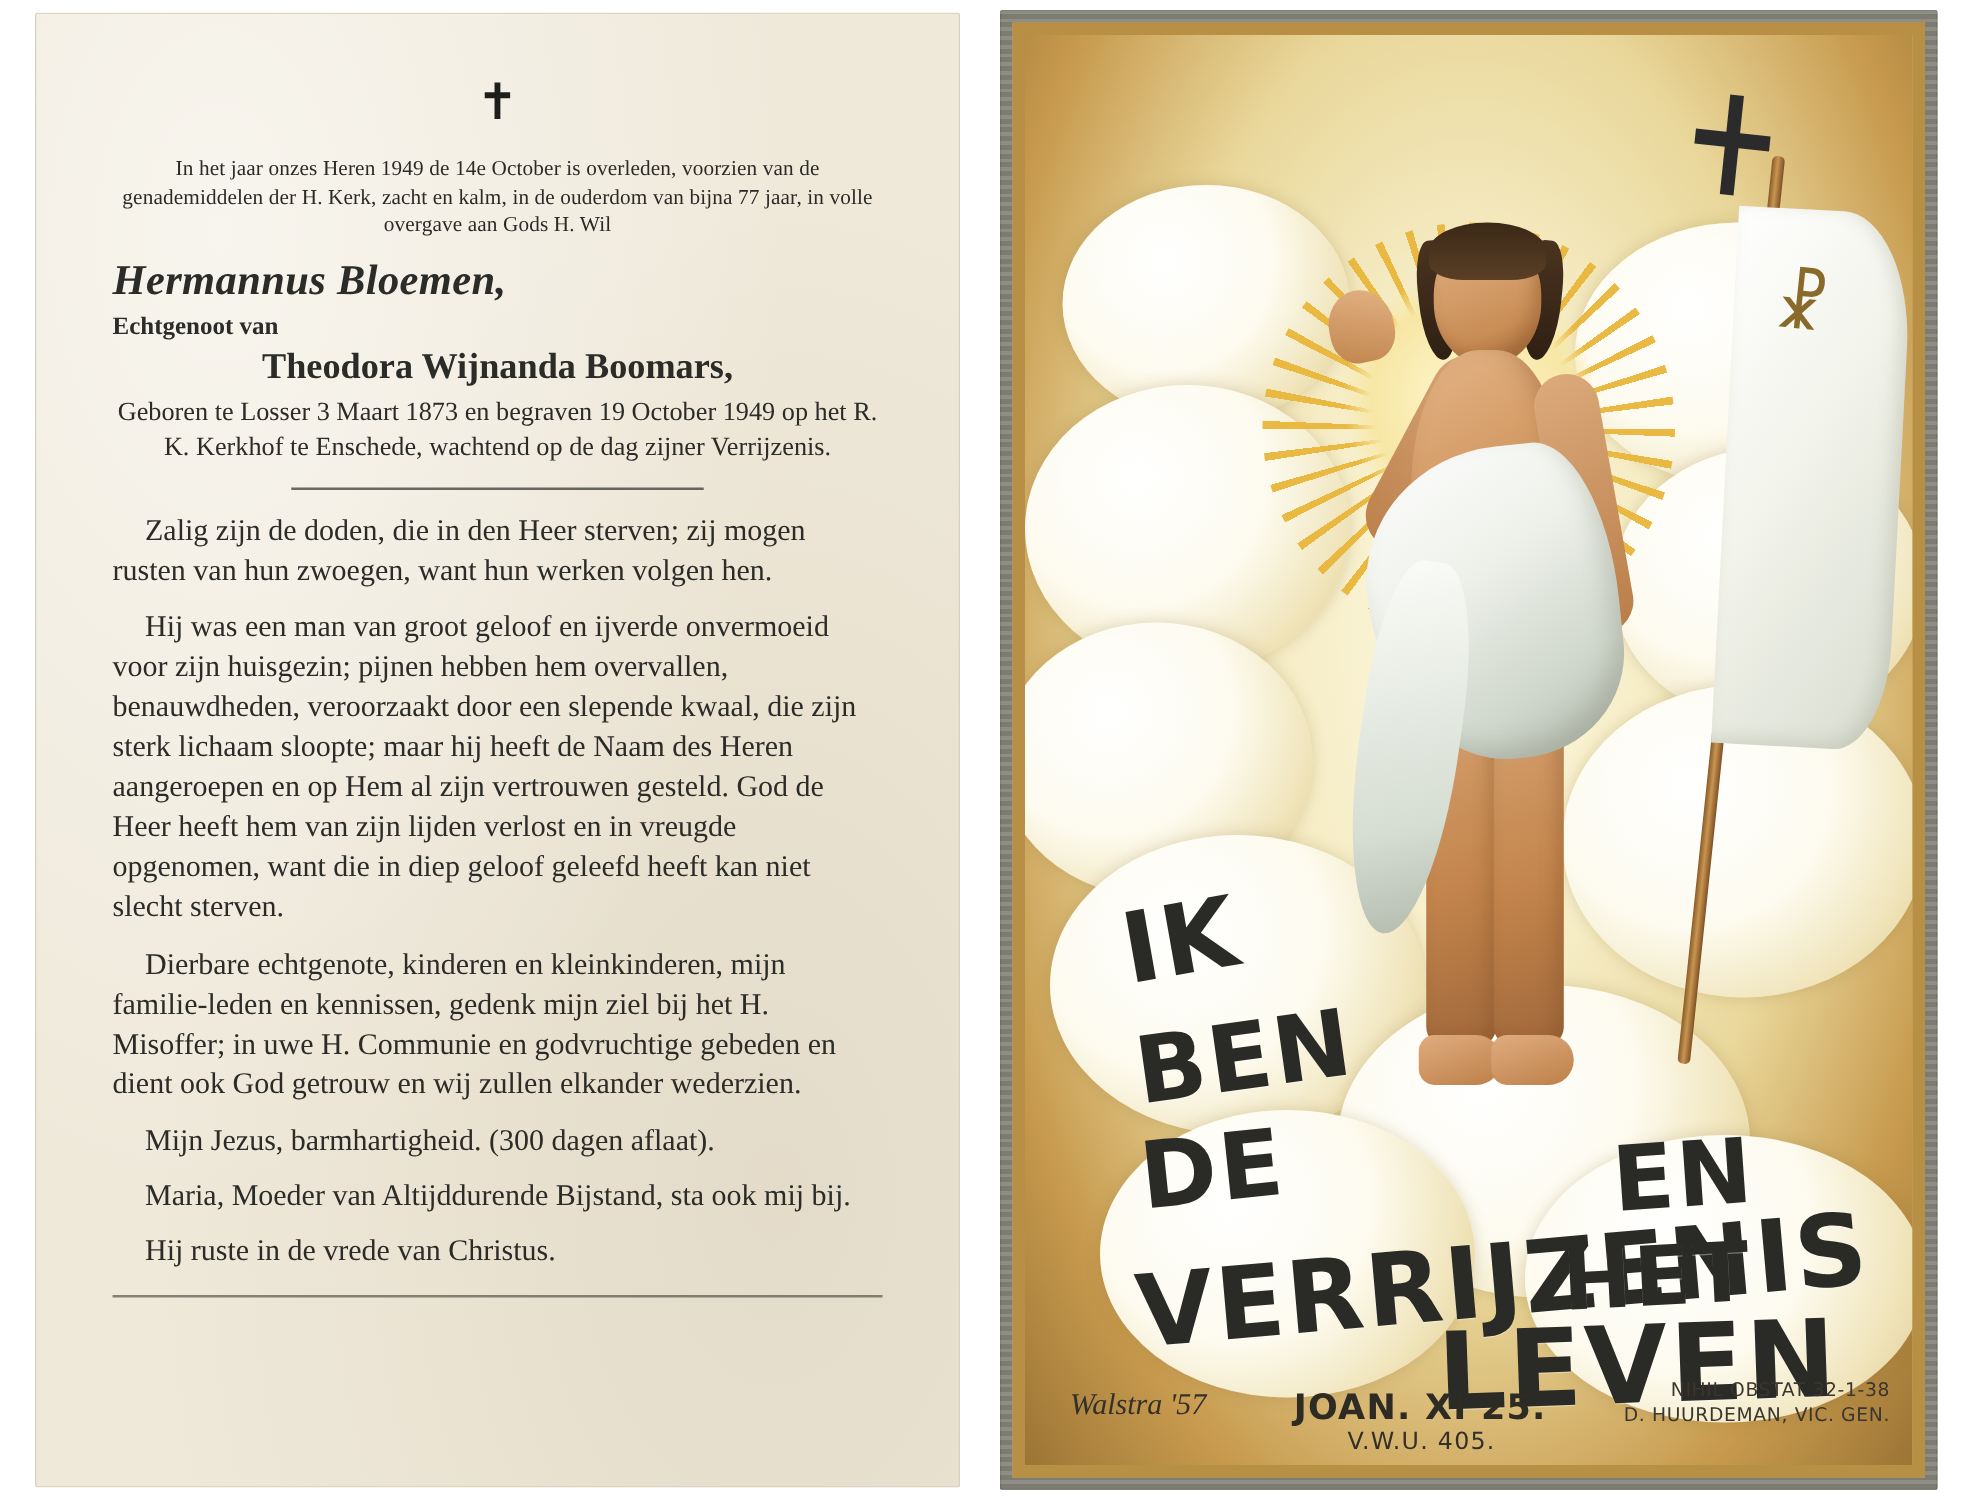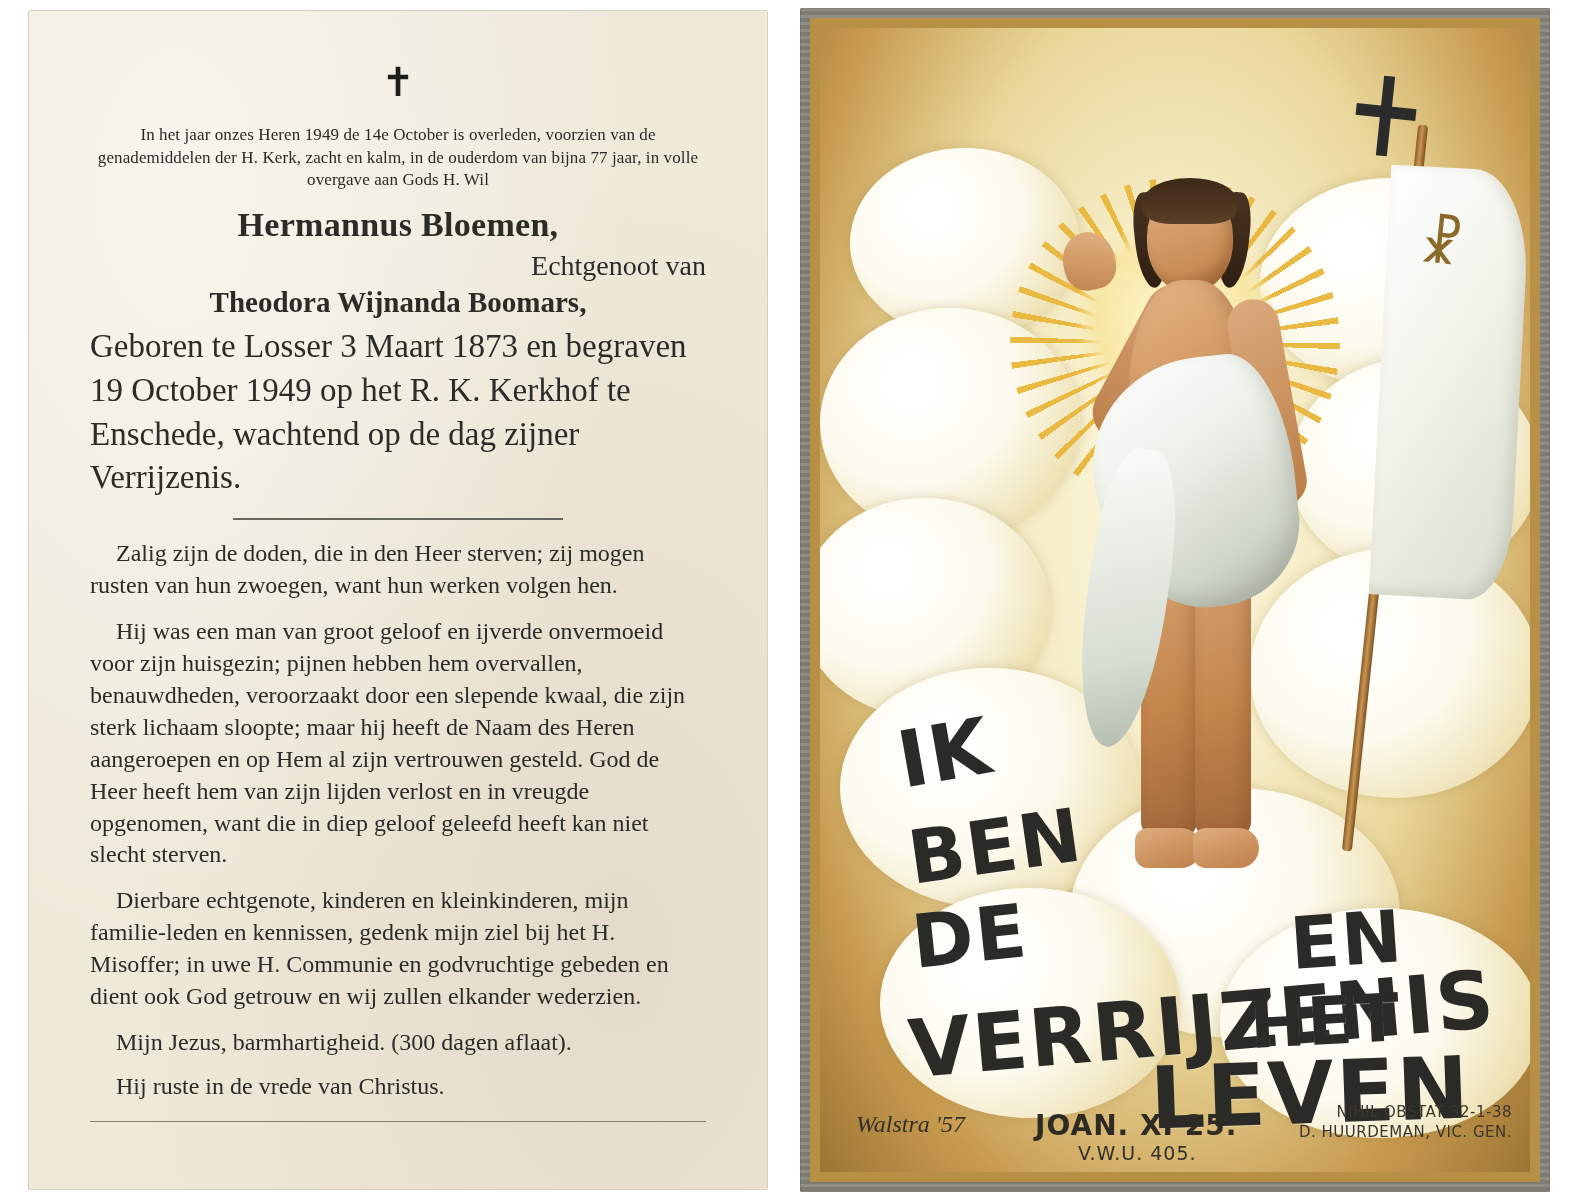--- a/index.html
+++ b/index.html
@@ -52,46 +52,48 @@
   }
   .intro {
     text-align: center;
     font-size: 17px;
     line-height: 1.33;
     letter-spacing: 0.1px;
     margin: 0 0 14px 0;
     color: #2a2a26;
   }
   .name-main {
-    text-align: center;
+    text-align: left;
     font-size: 34px;
     font-weight: bold;
     margin: 10px 0 6px 0;
     letter-spacing: 0.3px;
+    font-style: italic;
   }
   .rel-line {
-    text-align: right;
-    font-size: 28px;
+    text-align: left;
+    font-size: 20px;
     margin: 2px 0;
+    font-weight: bold;
   }
   .name-sec {
     text-align: center;
     font-size: 29px;
     font-weight: bold;
     margin: 4px 0 2px 0;
   }
   .name-third {
     text-align: center;
     font-size: 27px;
     font-weight: bold;
     margin: 4px 0 14px 0;
   }
   .birth {
-    text-align: left;
-    font-size: 33px;
+    text-align: center;
+    font-size: 21px;
     line-height: 1.33;
     margin: 6px 0 18px 0;
   }
   .rule {
     width: 330px;
     height: 2px;
     background: #3a3a34;
     margin: 16px auto 18px auto;
     opacity: 0.75;
   }
@@ -432,20 +434,21 @@
       <div class="name-sec">Theodora Wijnanda Boomars,</div>
 
       <p class="birth">Geboren te Losser 3 Maart 1873 en begraven 19 October 1949 op het R. K. Kerkhof te Enschede, wachtend op de dag zijner Verrijzenis.</p>
 
       <div class="rule"></div>
 
       <p class="para">Zalig zijn de doden, die in den Heer sterven; zij mogen rusten van hun zwoegen, want hun werken volgen hen.</p>
       <p class="para">Hij was een man van groot geloof en ijverde onvermoeid voor zijn huisgezin; pijnen hebben hem overvallen, benauwdheden, veroorzaakt door een slepende kwaal, die zijn sterk lichaam sloopte; maar hij heeft de Naam des Heren aangeroepen en op Hem al zijn vertrouwen gesteld. God de Heer heeft hem van zijn lijden verlost en in vreugde opgenomen, want die in diep geloof geleefd heeft kan niet slecht sterven.</p>
       <p class="para">Dierbare echtgenote, kinderen en kleinkinderen, mijn familie-leden en kennissen, gedenk mijn ziel bij het H. Misoffer; in uwe H. Communie en godvruchtige gebeden en dient ook God getrouw en wij zullen elkander wederzien.</p>
       <p class="para tight">Mijn Jezus, barmhartigheid. (300 dagen aflaat).</p>
+      <p class="para tight">Maria, Moeder van Altijddurende Bijstand, sta ook mij bij.</p>
       <p class="para">Hij ruste in de vrede van Christus.</p>
 
       <div class="footer-rule"></div>
 
     </div>
   </div>
 
   <div class="card-right">
     <div class="frame-deckle"></div>
 

